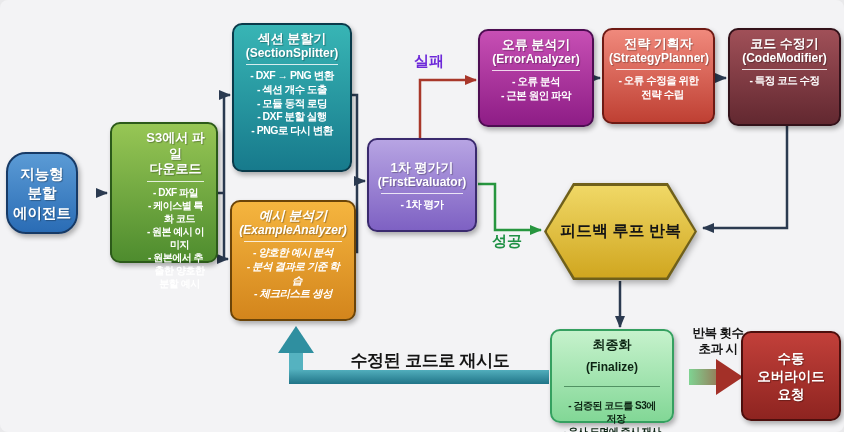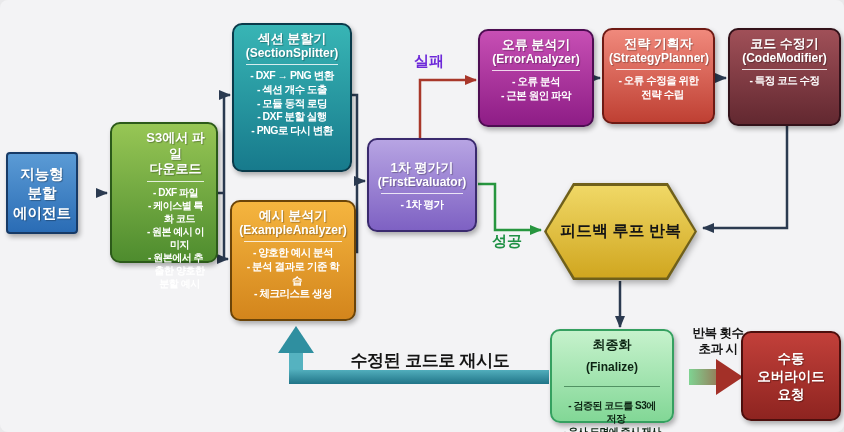--- a/index.html
+++ b/index.html
@@ -16,28 +16,28 @@
   }
   .node .title{font-size:13px;line-height:1.2;text-shadow:1px 1px 1px rgba(0,0,0,0.3);}
   .node .subtitle{font-size:12px;line-height:1.15;text-shadow:1px 1px 1px rgba(0,0,0,0.3);}
   .node .divider{border-top:1.5px solid rgba(255,255,255,0.8);margin:4px 7px 4px;}
   .node ul{list-style:none;margin:0;padding:0 6px;text-align:left;}
   .node li{font-size:10.5px;line-height:1.3;letter-spacing:-0.5px;padding-left:8px;text-indent:-8px;text-align:center;}
   .centerbox{justify-content:center;}
   .centerbox .title{font-size:14.5px;line-height:1.35;}
 
   #agent{left:6px;top:152px;width:72px;height:82px;
-    background:linear-gradient(180deg,#5b9bd5,#2a6cb5);border:2.5px solid #173a66;border-radius:4px;}
+    background:linear-gradient(180deg,#5b9bd5,#2a6cb5);border:2.5px solid #173a66;border-radius:20px;}
   #s3{left:110px;top:122px;width:108px;height:141px;
     background:linear-gradient(180deg,#97c655,#4e8c2e);border:2.5px solid #2c5a1a;padding-left:28px;}
   #s3 li{font-size:10px;}
   #section{left:232px;top:23px;width:120px;height:149px;
     background:linear-gradient(180deg,#38b5b5,#177a8c);border:2.5px solid #0a3a4a;}
   #example{left:230px;top:200px;width:126px;height:121px;
-    background:linear-gradient(180deg,#f5b53f,#d3851c);border:2.5px solid #6b4408;}
+    background:linear-gradient(180deg,#f5b53f,#d3851c);border:2.5px solid #6b4408;font-style:italic;}
   #first{left:367px;top:138px;width:110px;height:94px;
     background:linear-gradient(180deg,#b7a4e3,#7e61c3);border:2.5px solid #3a2a6e;}
   #first ul{text-align:left;}
   #error{left:478px;top:29px;width:116px;height:98px;
     background:linear-gradient(180deg,#c74fb4,#8e1d86);border:2.5px solid #4d0d52;}
   #strategy{left:602px;top:28px;width:113px;height:96px;
     background:linear-gradient(180deg,#f0897c,#bf4033);border:2.5px solid #6e1a14;}
   #code{left:728px;top:28px;width:113px;height:98px;
     background:linear-gradient(180deg,#a05058,#622830);border:2.5px solid #33121a;}
   #override{left:741px;top:331px;width:100px;height:90px;

